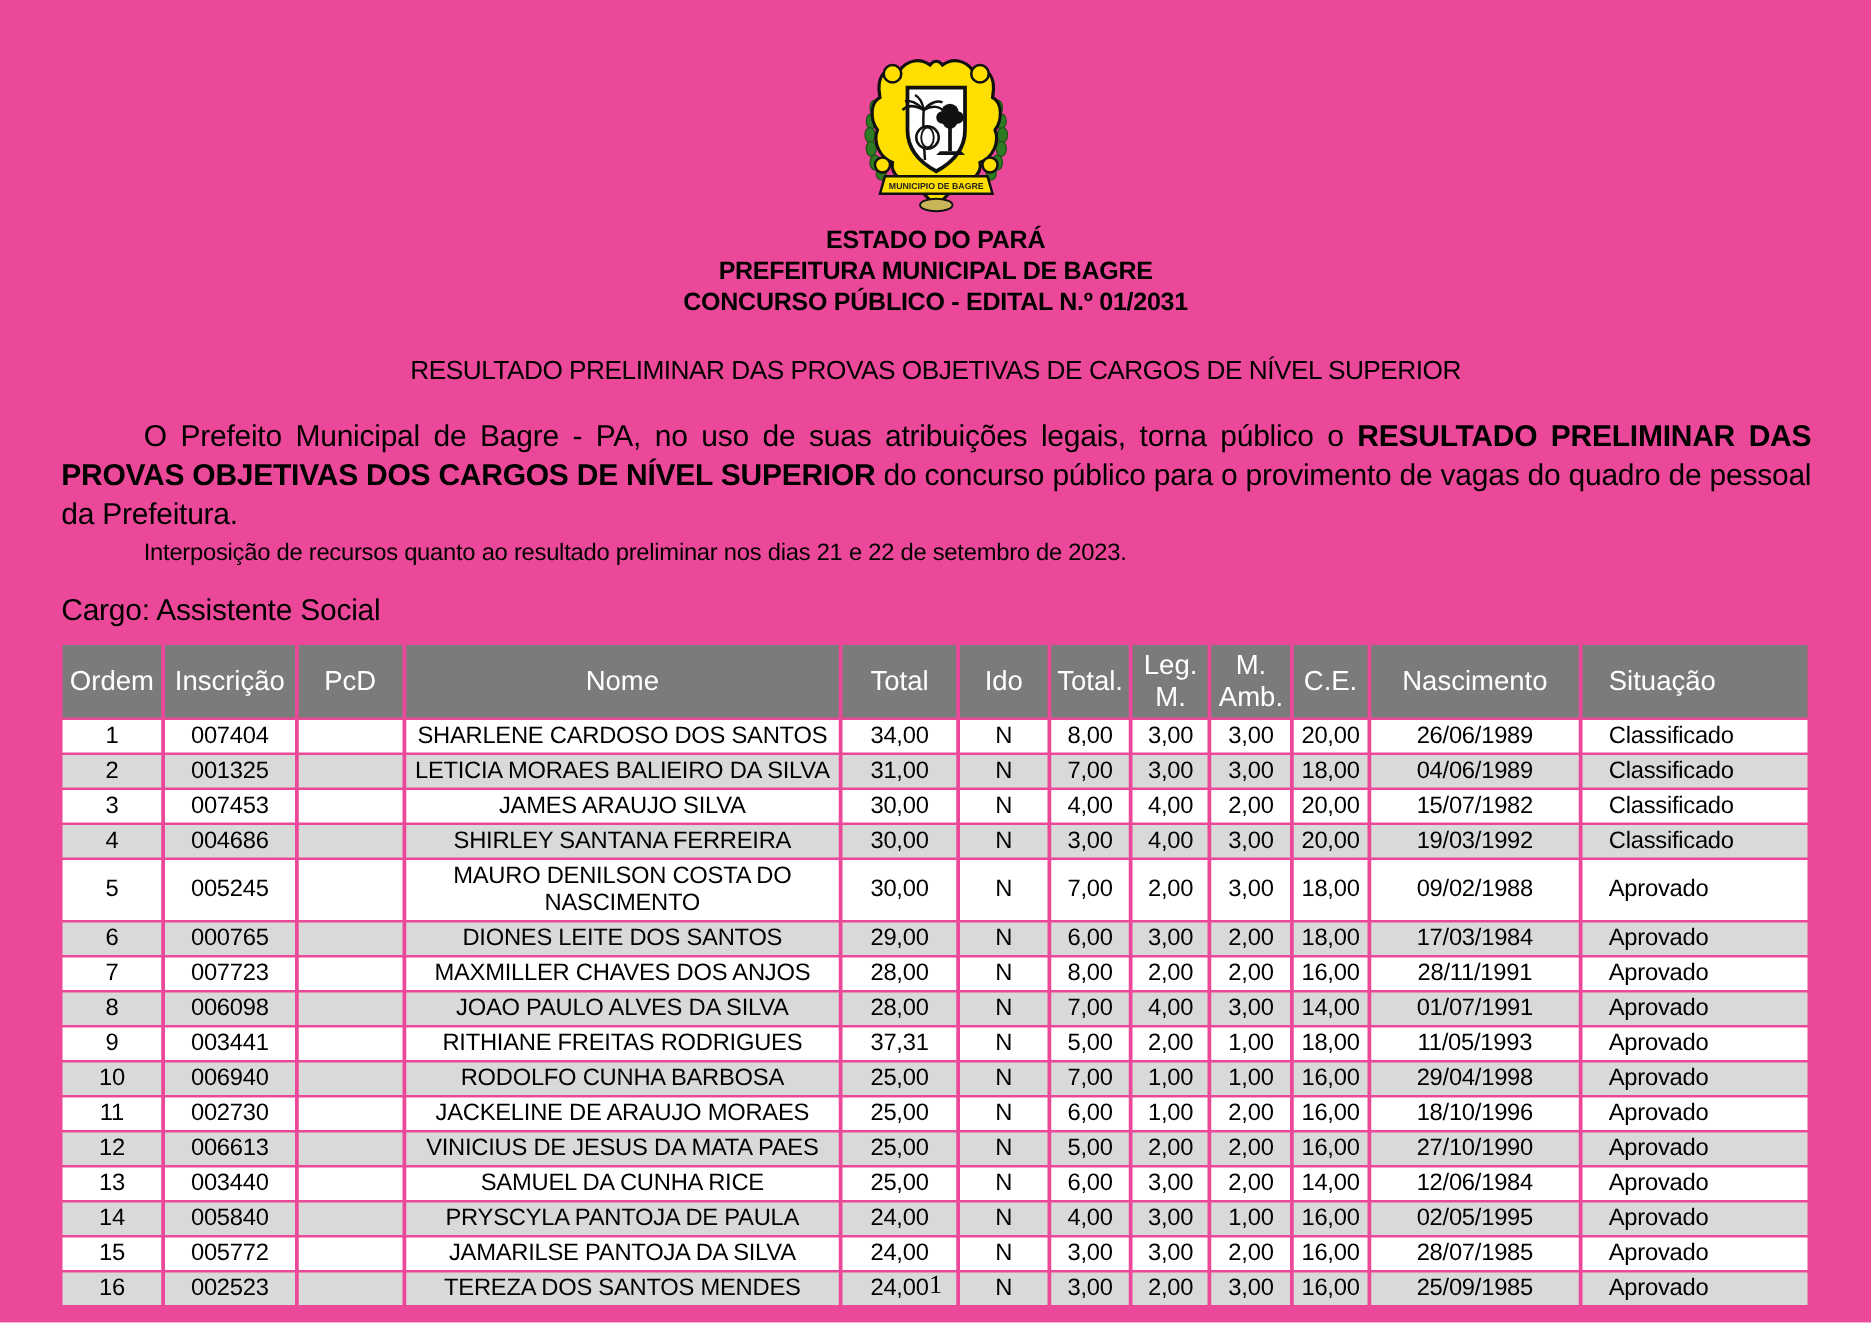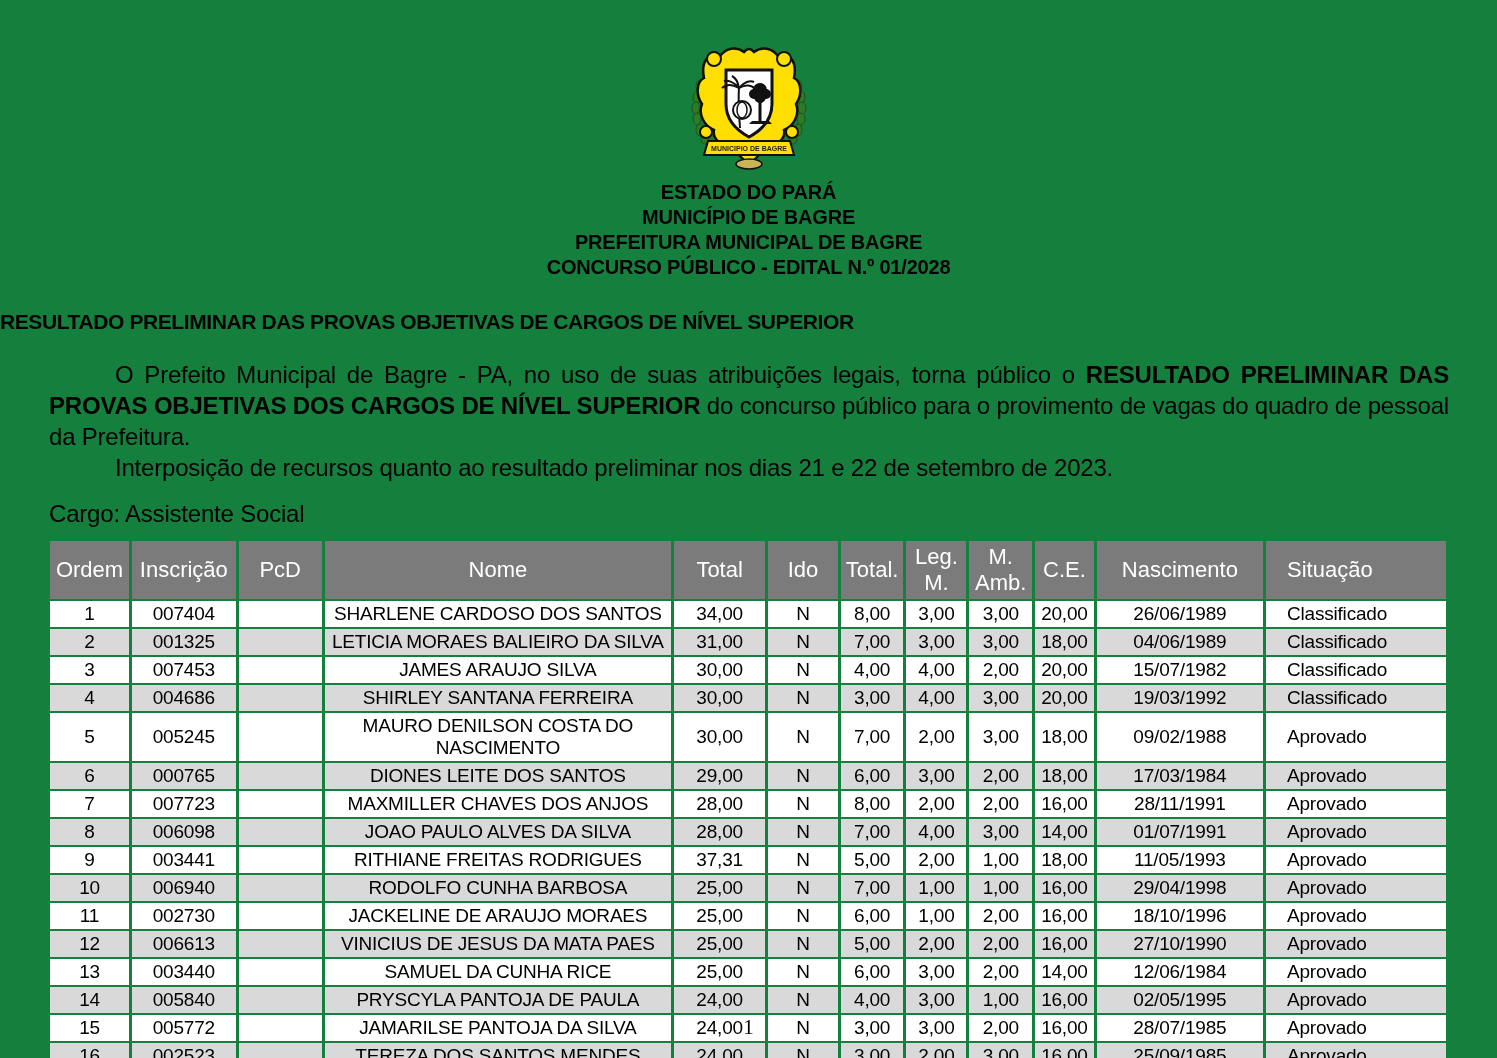--- a/index.html
+++ b/index.html
@@ -1,35 +1,35 @@
 <!DOCTYPE html>
 <html style="--head-bg: #7b7b7b; --row-alt-bg: #d9d9d9;"><head>
 <meta charset="utf-8">
 <style>
   html,body { margin:0; padding:0; background:#fff; }
   .page {
-    position:relative; width:1497px; height:1058px; background:#15803d;
+    position:relative; width:1497px; height:1058px; background:#ec4899;
     font-family:"Liberation Sans", sans-serif; color:#000; overflow:hidden;
   }
   
   .header-block { text-align:center; padding-top:44px; }
   .logo { display:block; margin:0 auto 8px auto; }
   .header-line { font-weight:bold; font-size:20px; line-height:25px; letter-spacing:-0.2px; }
   
   .doc-title {
-    font-weight:bold; font-size:21px; margin-top:30px;
+    text-align:center; font-weight:normal; font-size:21px; margin-top:30px;
     letter-spacing:-0.4px;
   }
   
   .intro {
     margin:25px 48px 0 49px; font-size:24px; line-height:31px;
     text-align:justify; text-indent:66px; letter-spacing:-0.2px;
   }
   .intro-second {
-    margin:0 48px 0 49px; font-size:24px; line-height:31px;
+    margin:0 48px 0 49px; font-size:19px; line-height:31px;
     text-indent:66px; letter-spacing:-0.2px;
   }
   
   .cargo { margin:17px 48px 11px 49px; font-size:24px; letter-spacing:-0.2px; }
   .cargo b { font-weight:normal; }
   
   table.results {
     width:1402px; margin:0 auto 0 47px; border-collapse:separate;
     border-spacing:3px 2px; table-layout:fixed;
   }
@@ -111,23 +111,22 @@
       <g>
         <circle cx="56" cy="66" r="9" fill="#fff" stroke="#111" stroke-width="2"></circle>
         <ellipse cx="56" cy="66" rx="5" ry="8" fill="none" stroke="#111" stroke-width="1.5"></ellipse>
       </g>
 
       <path d="M22,97 L104,97 L108,111 L18,111 Z" fill="#ffdf00" stroke="#111" stroke-width="2"></path>
       <text x="63" y="107" text-anchor="middle" font-size="7" font-weight="bold" fill="#222">MUNICIPIO DE BAGRE</text>
       <ellipse cx="63" cy="120" rx="13" ry="5" fill="#c9b45a" stroke="#111" stroke-width="1.5"></ellipse>
     </svg>
     <div class="header-line">ESTADO DO PARÁ</div>
-    <div class="header-line">MUNICÍPIO DE BAGRE</div>
     <div class="header-line">PREFEITURA MUNICIPAL DE BAGRE</div>
-    <div class="header-line">CONCURSO PÚBLICO - EDITAL N.º 01/2028</div>
+    <div class="header-line">CONCURSO PÚBLICO - EDITAL N.º 01/2031</div>
   </div>
 
   <div class="doc-title">RESULTADO PRELIMINAR DAS PROVAS OBJETIVAS DE CARGOS DE NÍVEL SUPERIOR</div>
 
   <p class="intro"><span>O Prefeito Municipal de Bagre - PA, no uso de suas atribuições legais, torna público o </span><b>RESULTADO PRELIMINAR DAS PROVAS OBJETIVAS DOS CARGOS DE NÍVEL SUPERIOR</b><span> do concurso público para o provimento de vagas do quadro de pessoal da Prefeitura.</span></p>
   <p class="intro-second">Interposição de recursos quanto ao resultado preliminar nos dias 21 e 22 de setembro de 2023.</p>
 
   <div class="cargo"><b>Cargo</b><span>: Assistente Social</span></div>
 
   <table class="results">

